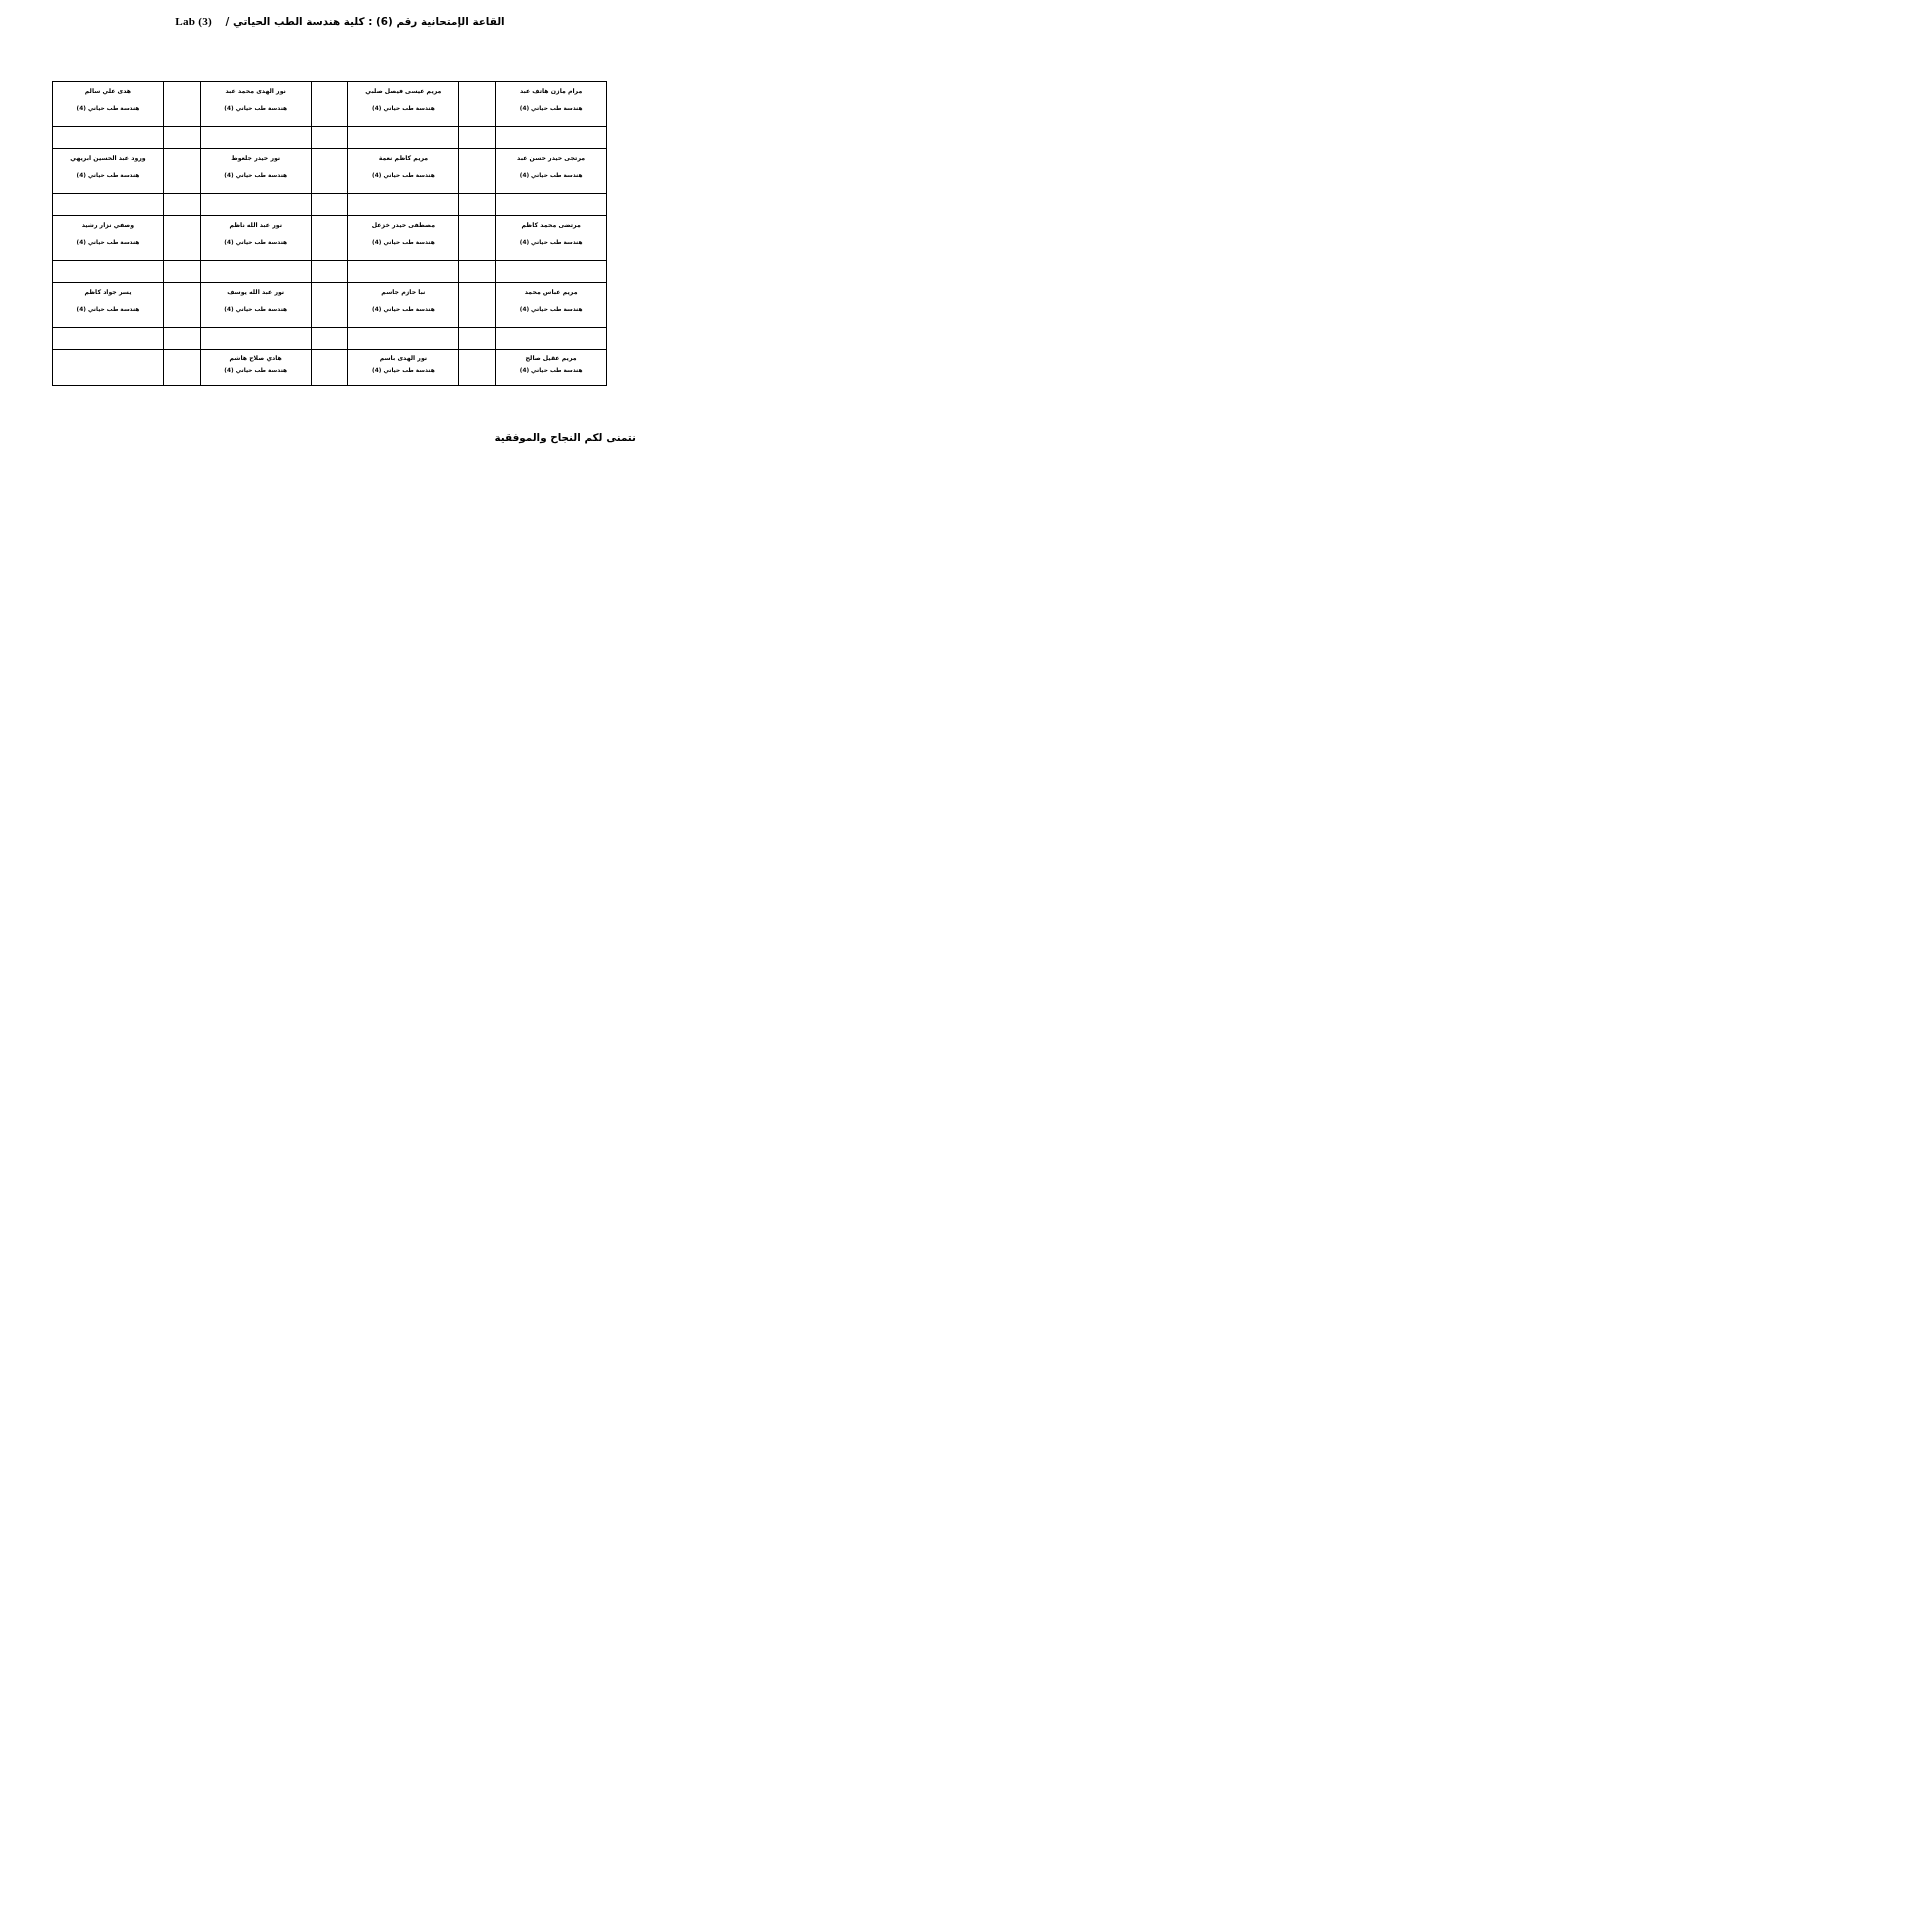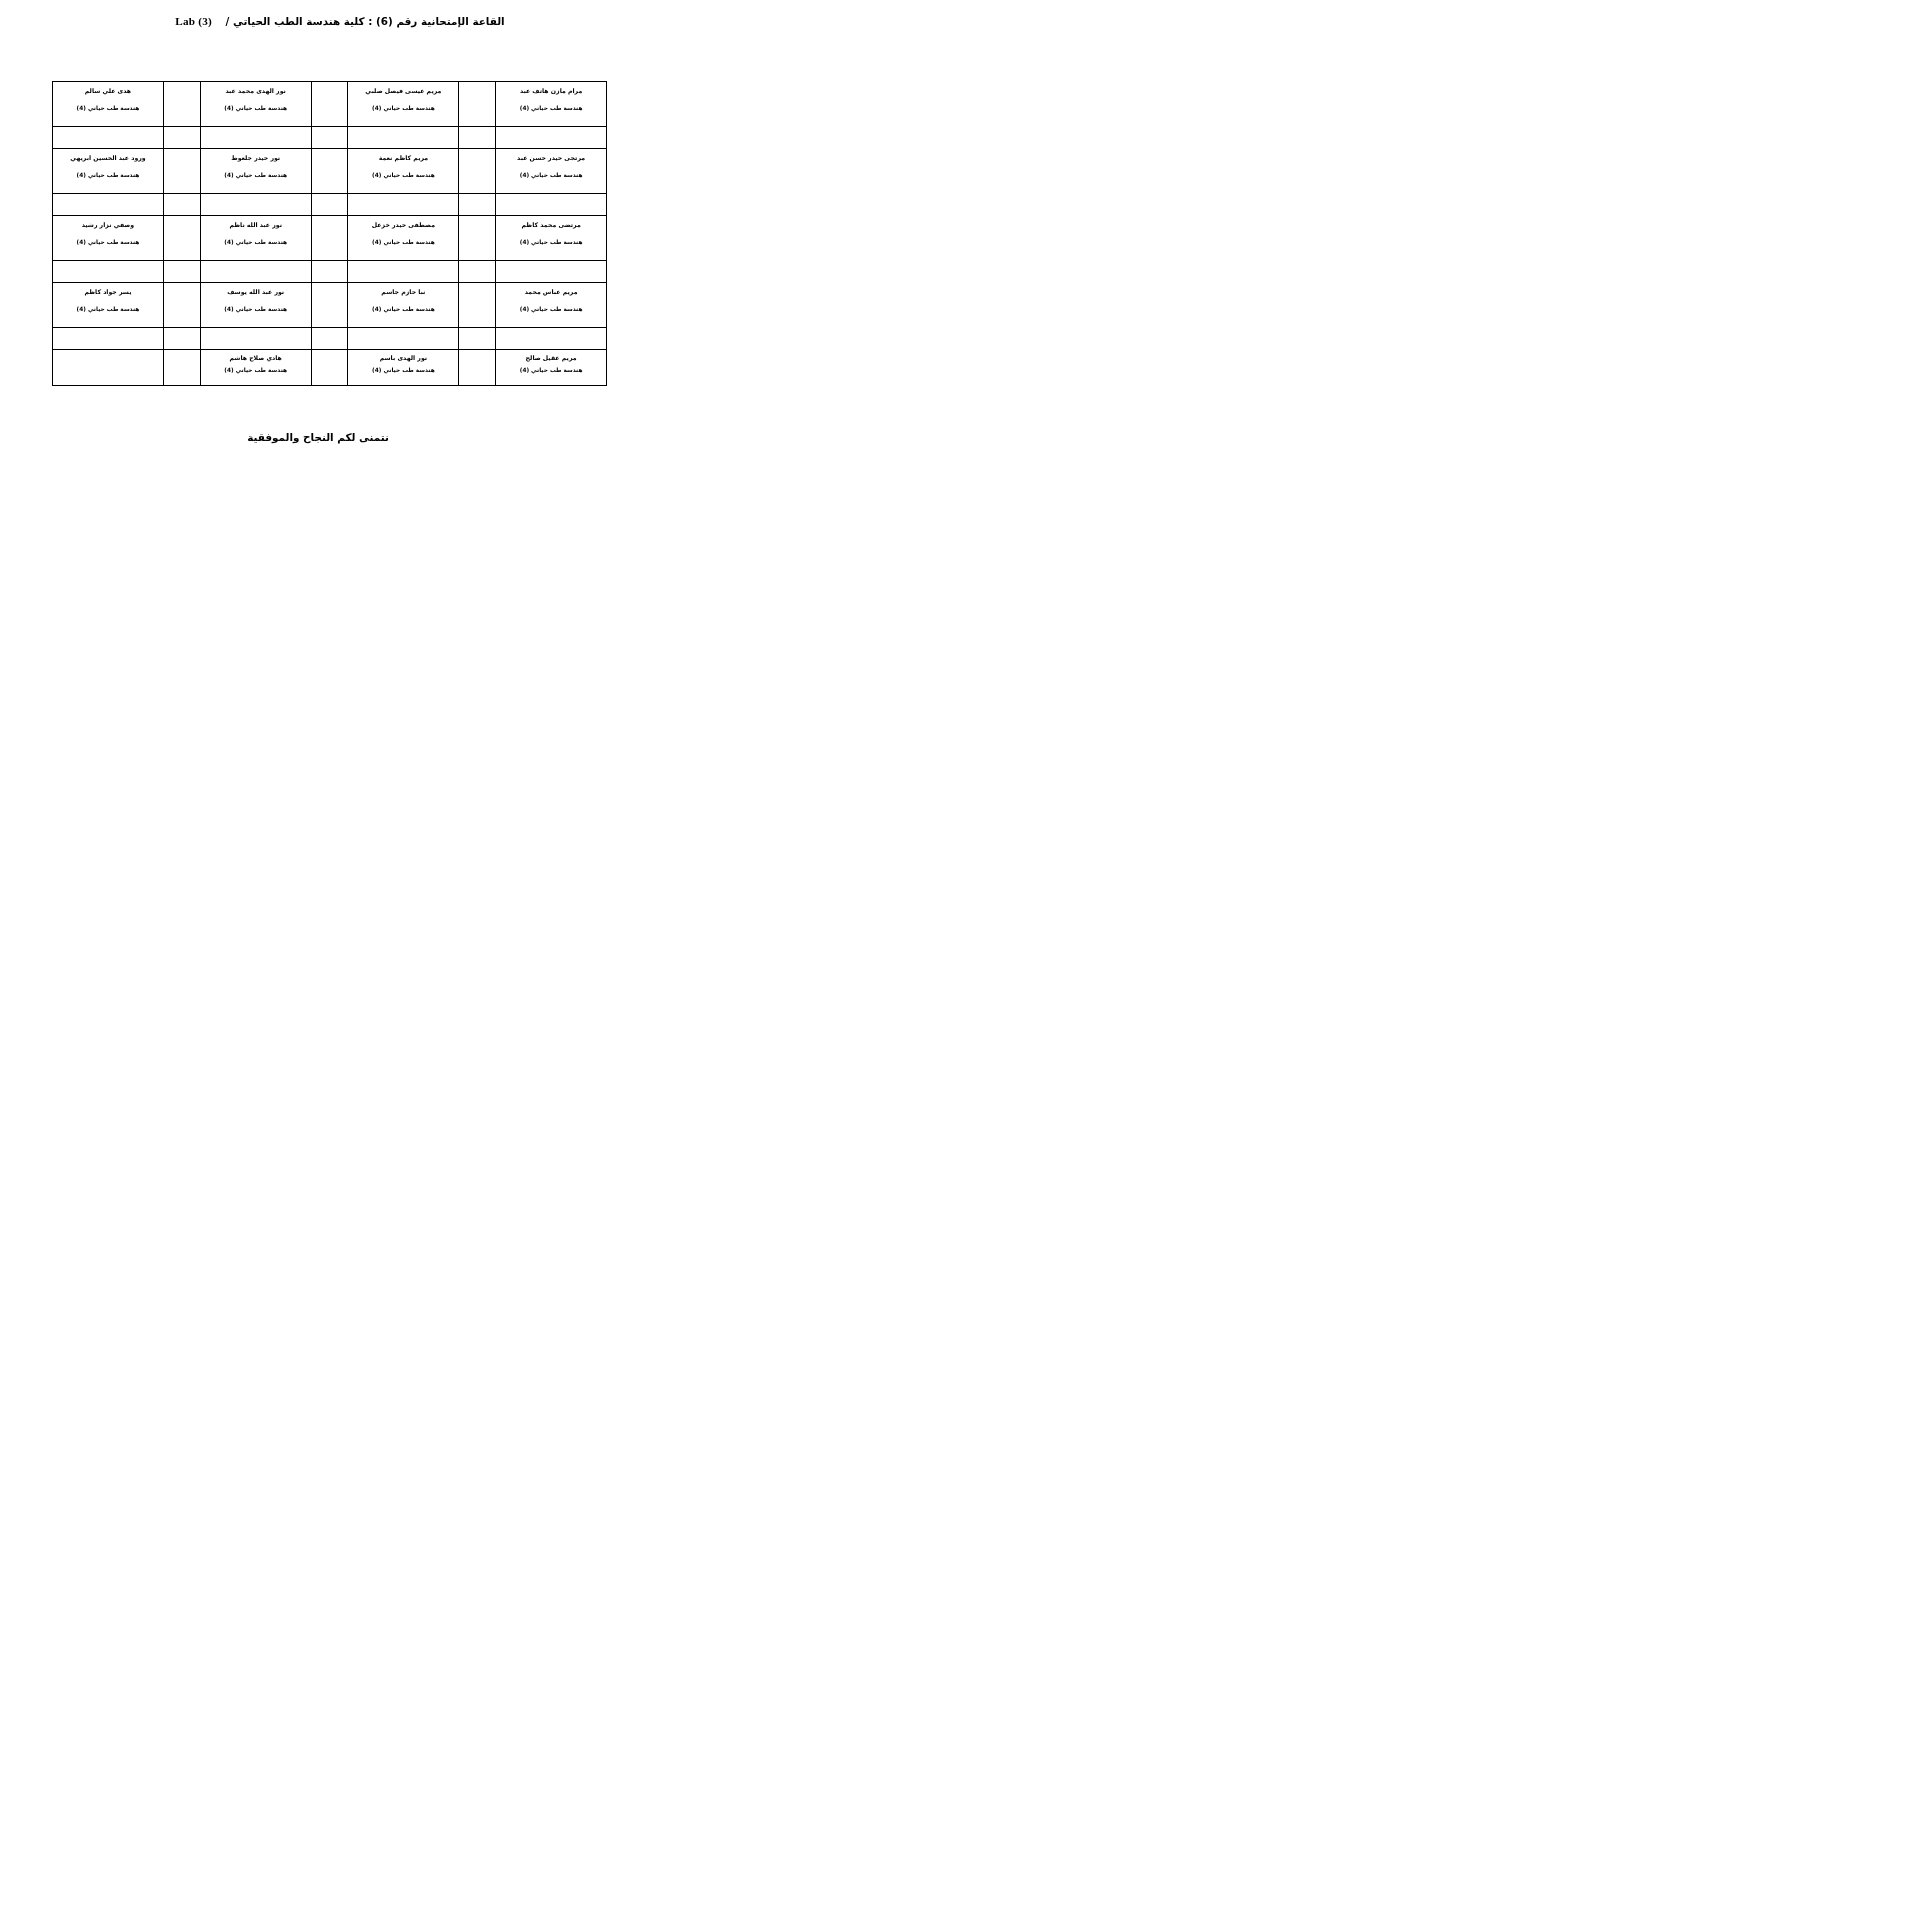--- a/index.html
+++ b/index.html
@@ -70,21 +70,20 @@
   .seat-course {
     font-size: 5.8px;
     font-weight: bold;
     white-space: nowrap;
   }
   .footer {
     position: absolute;
     top: 431px;
     left: 0;
     right: 0;
-    text-align: center;
     font-size: 10.4px;
     font-weight: bold;
   }
 </style>
 </head>
 <body>
 
 <div class="page">
 
   <div class="title" dir="rtl">

